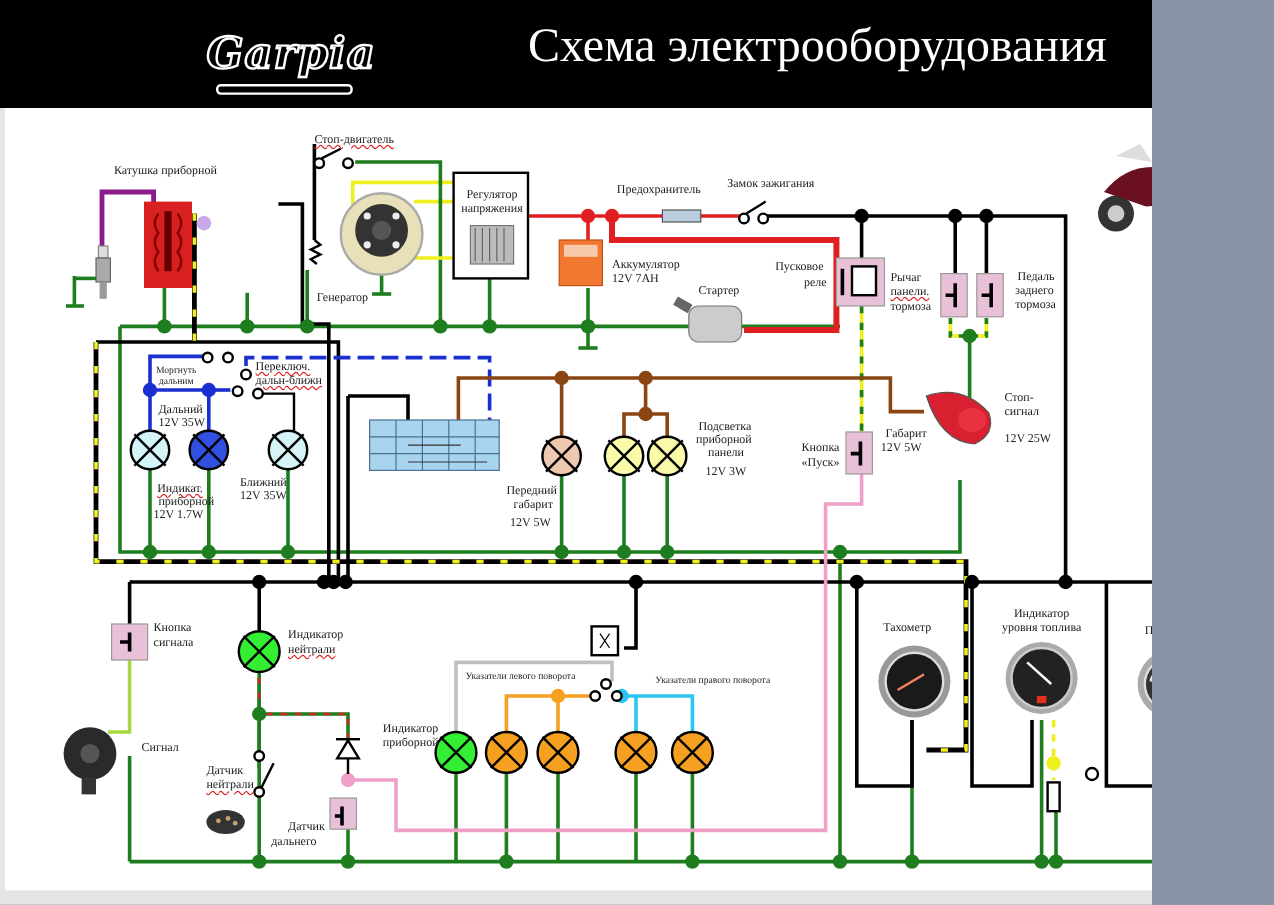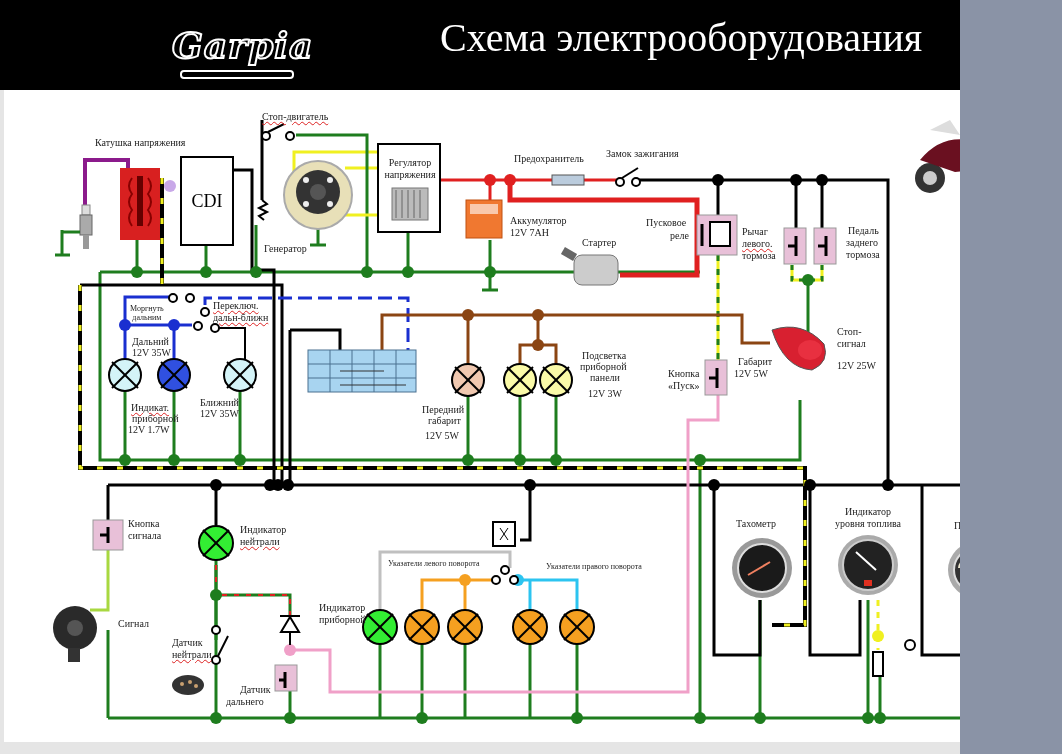--- a/index.html
+++ b/index.html
@@ -435,35 +435,34 @@
     <g>
       <circle cx="930" cy="178" r="15" fill="#333"></circle>
         <circle cx="930" cy="178" r="7" fill="#ccc"></circle>
       <circle cx="1010" cy="175" r="12" fill="#333"></circle>
       <path d="M920,160 q20,-25 50,-20 q30,0 45,20 q-30,10 -60,12z" fill="#6a1020"></path>
       <rect x="990" y="132" width="26" height="20" fill="#222"></rect>
       <path d="M930,130 l20,-10 l10,15z" fill="#ddd"></path>
     </g>
   </svg>
 
-  <div class="cdi">CDI</div>
-
-  <div class="lbl" style="left:95px;top:137px">Катушка напряжения</div>
+
+  <div class="lbl" style="left:95px;top:137px">Катушка приборной</div>
   <div class="lbl wavy" style="left:262px;top:111px">Стоп-двигатель</div>
   <div class="lbl" style="left:264px;top:243px">Генератор</div>
   <div class="lbl c" style="left:382px;top:157px;width:56px;white-space:normal">Регулятор напряжения</div>
   <div class="lbl" style="left:514px;top:153px">Предохранитель</div>
   <div class="lbl" style="left:606px;top:148px">Замок зажигания</div>
   <div class="lbl" style="left:510px;top:215px">Аккумулятор</div>
   <div class="lbl" style="left:510px;top:227px">12V 7AH</div>
   <div class="lbl" style="left:582px;top:237px">Стартер</div>
   <div class="lbl" style="left:646px;top:217px">Пусковое</div>
   <div class="lbl" style="left:670px;top:230px">реле</div>
   <div class="lbl" style="left:742px;top:226px">Рычаг</div>
-  <div class="lbl wavy" style="left:742px;top:238px">левого.</div>
+  <div class="lbl wavy" style="left:742px;top:238px">панели.</div>
   <div class="lbl" style="left:742px;top:250px">тормоза</div>
   <div class="lbl" style="left:848px;top:225px">Педаль</div>
   <div class="lbl" style="left:846px;top:237px">заднего</div>
   <div class="lbl" style="left:846px;top:249px">тормоза</div>
 
   <div class="lbl c" style="left:130px;top:304px;font-size:8px;line-height:9px"><span>Моргнуть</span><br><span>дальним</span></div>
   <div class="lbl wavy" style="left:213px;top:300px">Переключ.</div>
   <div class="lbl wavy" style="left:213px;top:312px">дальн-ближн</div>
   <div class="lbl" style="left:132px;top:336px">Дальний</div>
   <div class="lbl" style="left:132px;top:347px">12V 35W</div>

